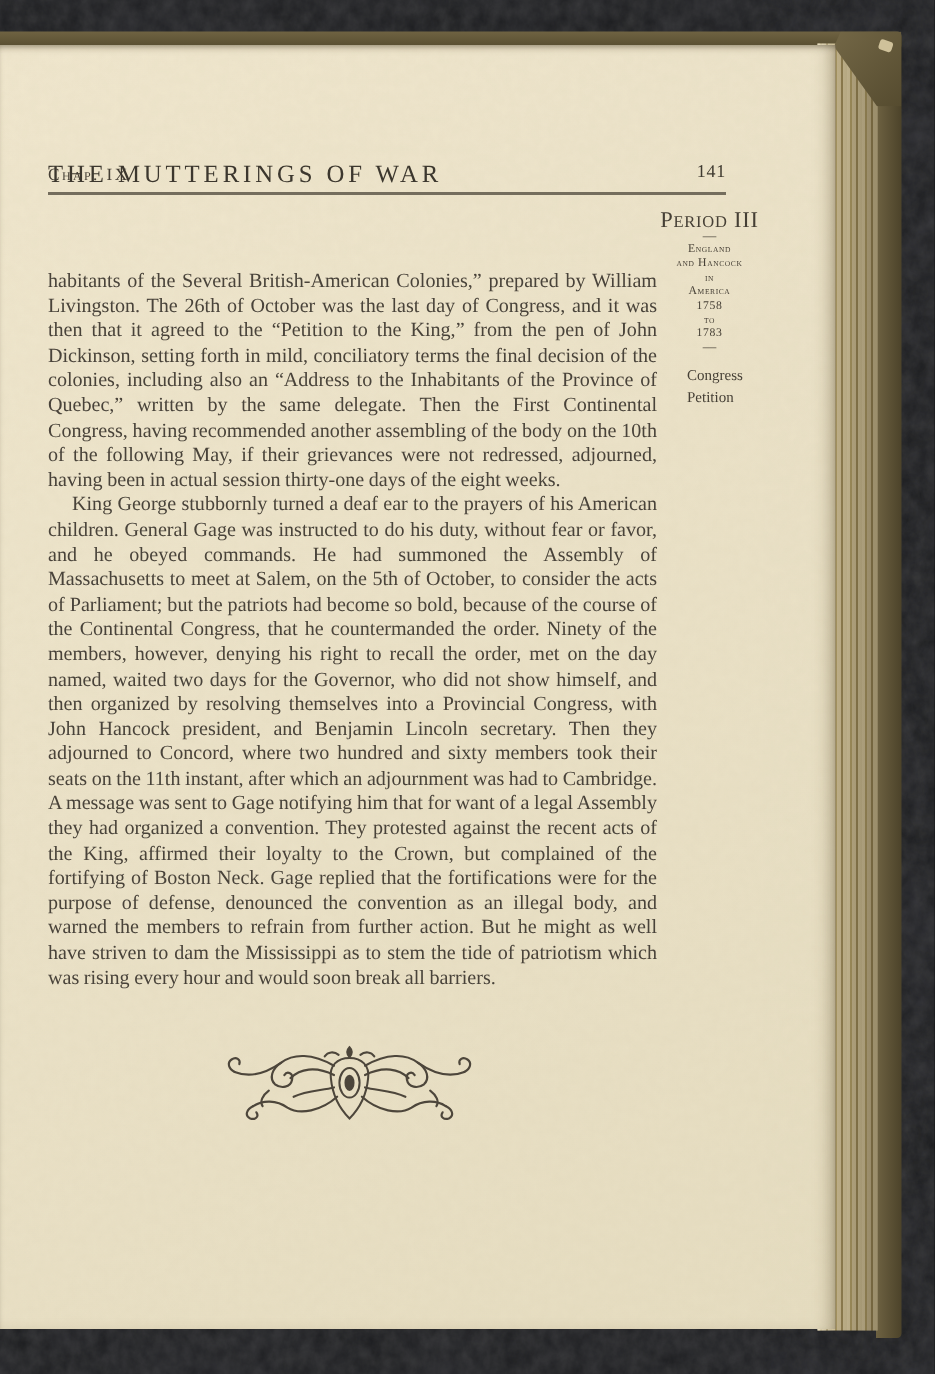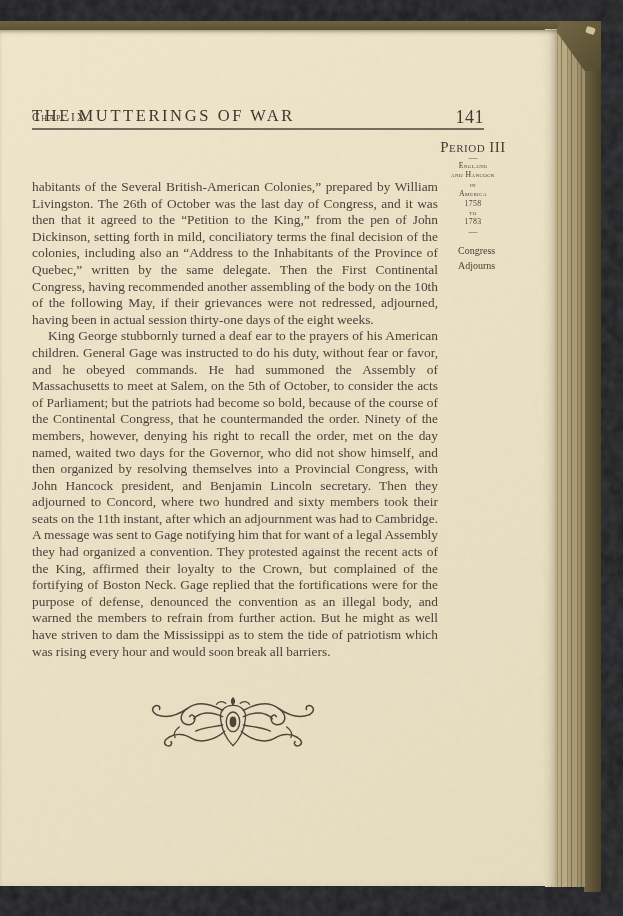--- a/index.html
+++ b/index.html
@@ -28,21 +28,21 @@
   .page{position:absolute;z-index:3;left:0;top:30px;width:557px;height:856px;overflow:hidden;
     background:linear-gradient(145deg,#f0e7ce 0%,#ebe2c8 45%,#e6ddc1 100%);
     box-shadow:inset 0 3px 4px -2px rgba(60,50,30,.5), inset -9px 0 12px -7px rgba(95,80,45,.5);}
   .paper-grain{position:absolute;left:0;top:0;}
 
   .page-header{position:absolute;left:32px;top:76px;width:452px;height:22px;color:#403b31;}
   .chapter-label{position:absolute;left:0;top:5px;font-size:11.5px;font-variant:small-caps;
     letter-spacing:1.6px;color:#453f35;}
   .page-title{position:absolute;left:0;top:0;width:100%;font-size:16.5px;
     letter-spacing:2.6px;color:#3c372e;}
-  .page-number{position:absolute;right:0;top:1px;font-size:18px;letter-spacing:.5px;color:#403b31;}
+  .page-number{position:absolute;right:0;top:1px;font-size:12px;letter-spacing:.5px;color:#403b31;}
   .header-rule{position:absolute;left:32px;top:98px;width:452px;height:2px;background:#746d5d;}
 
   .body-text{position:absolute;left:32px;top:103px;width:406px;font-size:13.4px;line-height:16.6px;
     color:#49433a;text-align:justify;word-spacing:-.3px;margin-top:46px;}
   .body-text p{margin:0;}
   .body-text p.indent{text-indent:16px;}
 
   .sidenote{position:absolute;color:#453f35;}
   .sn-period{left:437px;top:112px;width:72px;text-align:center;}
   .sn-period-title{font-size:15px;font-variant:small-caps;letter-spacing:.5px;line-height:11px;text-align:center;}
@@ -110,21 +110,21 @@
       <div class="sn-line">in</div>
       <div class="sn-line">America</div>
       <div class="sn-line">1758</div>
       <div class="sn-line">to</div>
       <div class="sn-line">1783</div>
       <div class="sn-divider">—</div>
     </div>
 
     <div class="sidenote sn-congress">
       <div>Congress</div>
-      <div>Adjourns</div>
+      <div>Petition</div>
     </div>
 
 
     <svg class="ornament" viewBox="0 0 160 58">
       <g stroke="#4d463b" fill="none" stroke-width="1.3" stroke-linecap="round">
         <path d="M80,9 C72,9 67,14 68,22 C69,33 73,41 80,48 C87,41 91,33 92,22 C93,14 88,9 80,9 Z"></path>
         <ellipse cx="80" cy="25" rx="6.5" ry="9.5"></ellipse>
         <ellipse cx="80" cy="25" rx="2.6" ry="4.6" fill="#4d463b"></ellipse>
         <path d="M80,2 C78,4 78,6 80,8.5 C82,6 82,4 80,2 Z" fill="#4d463b"></path>
         <path d="M73,7 C70,4.5 66,5 64,8"></path>

